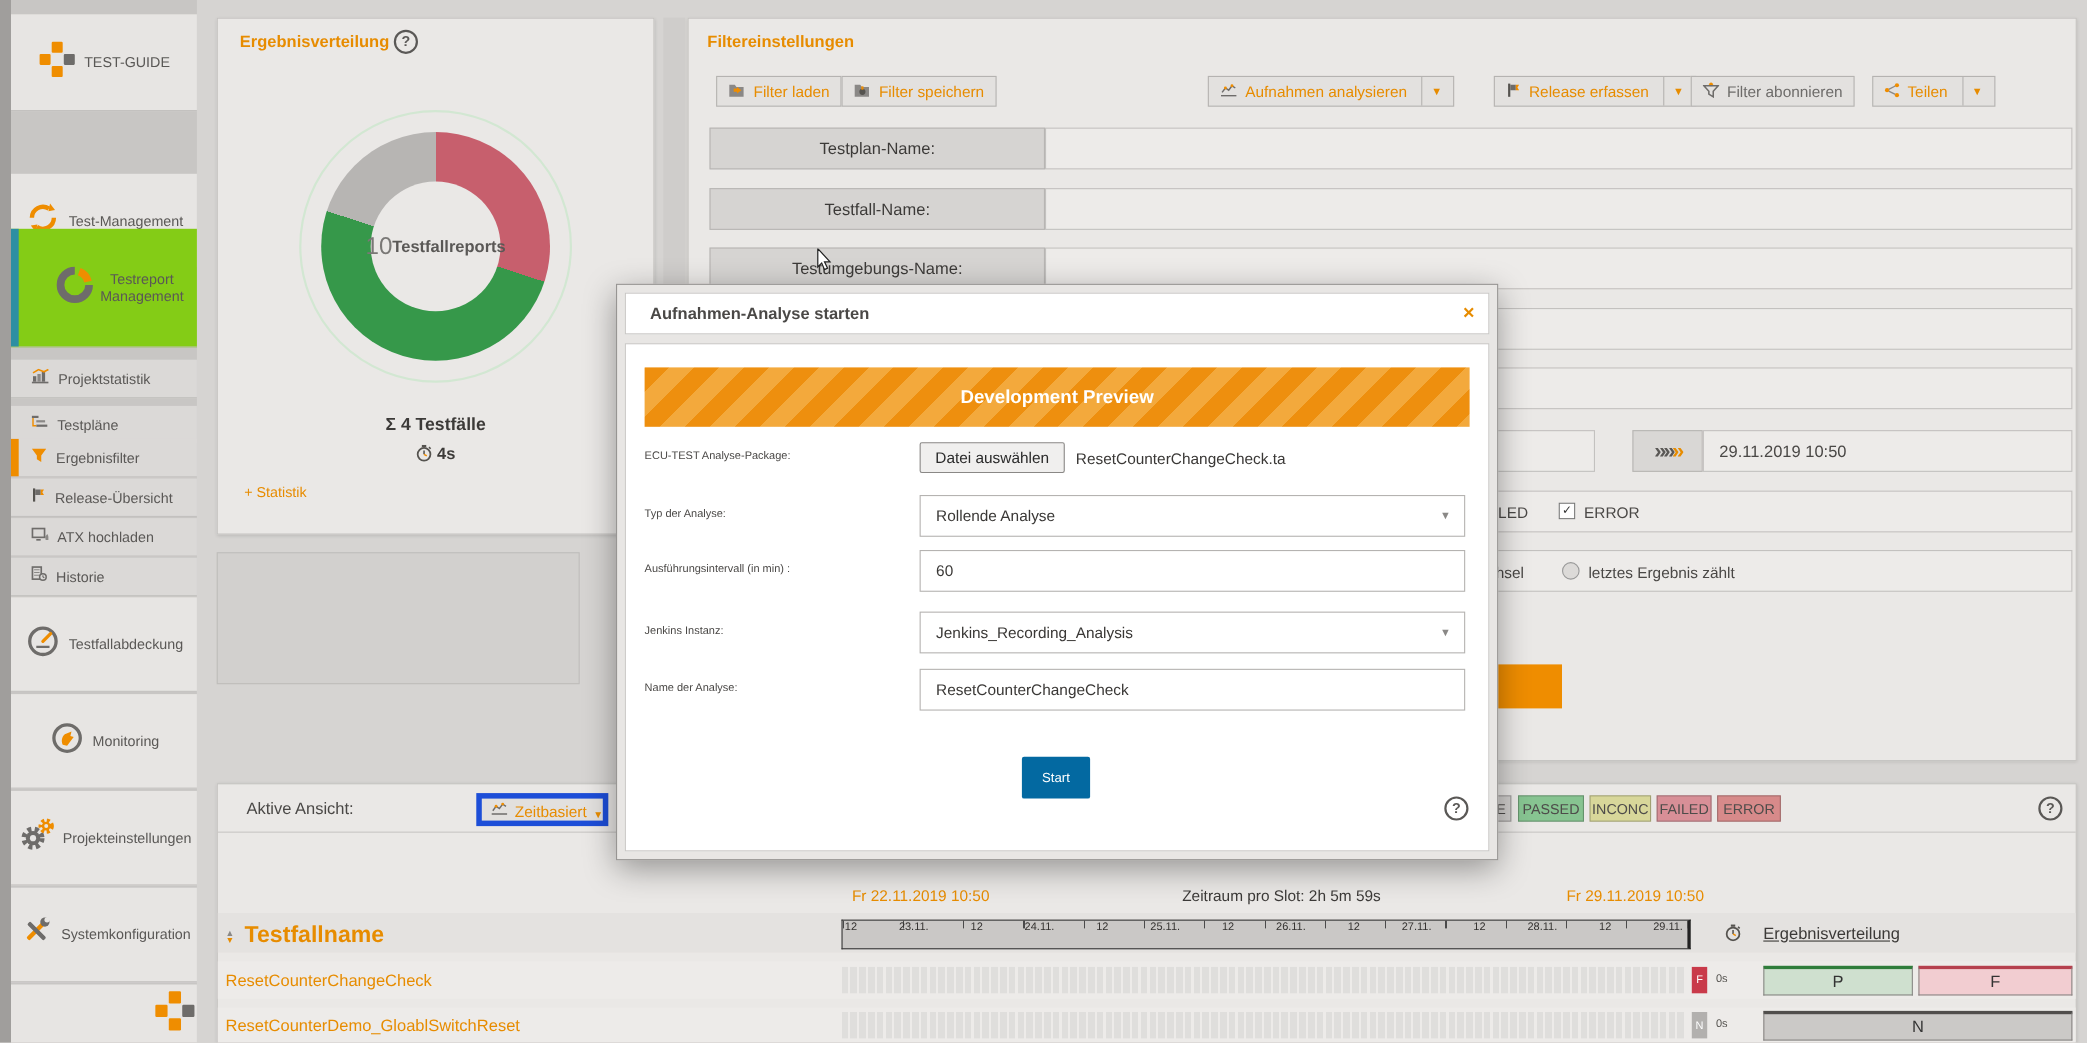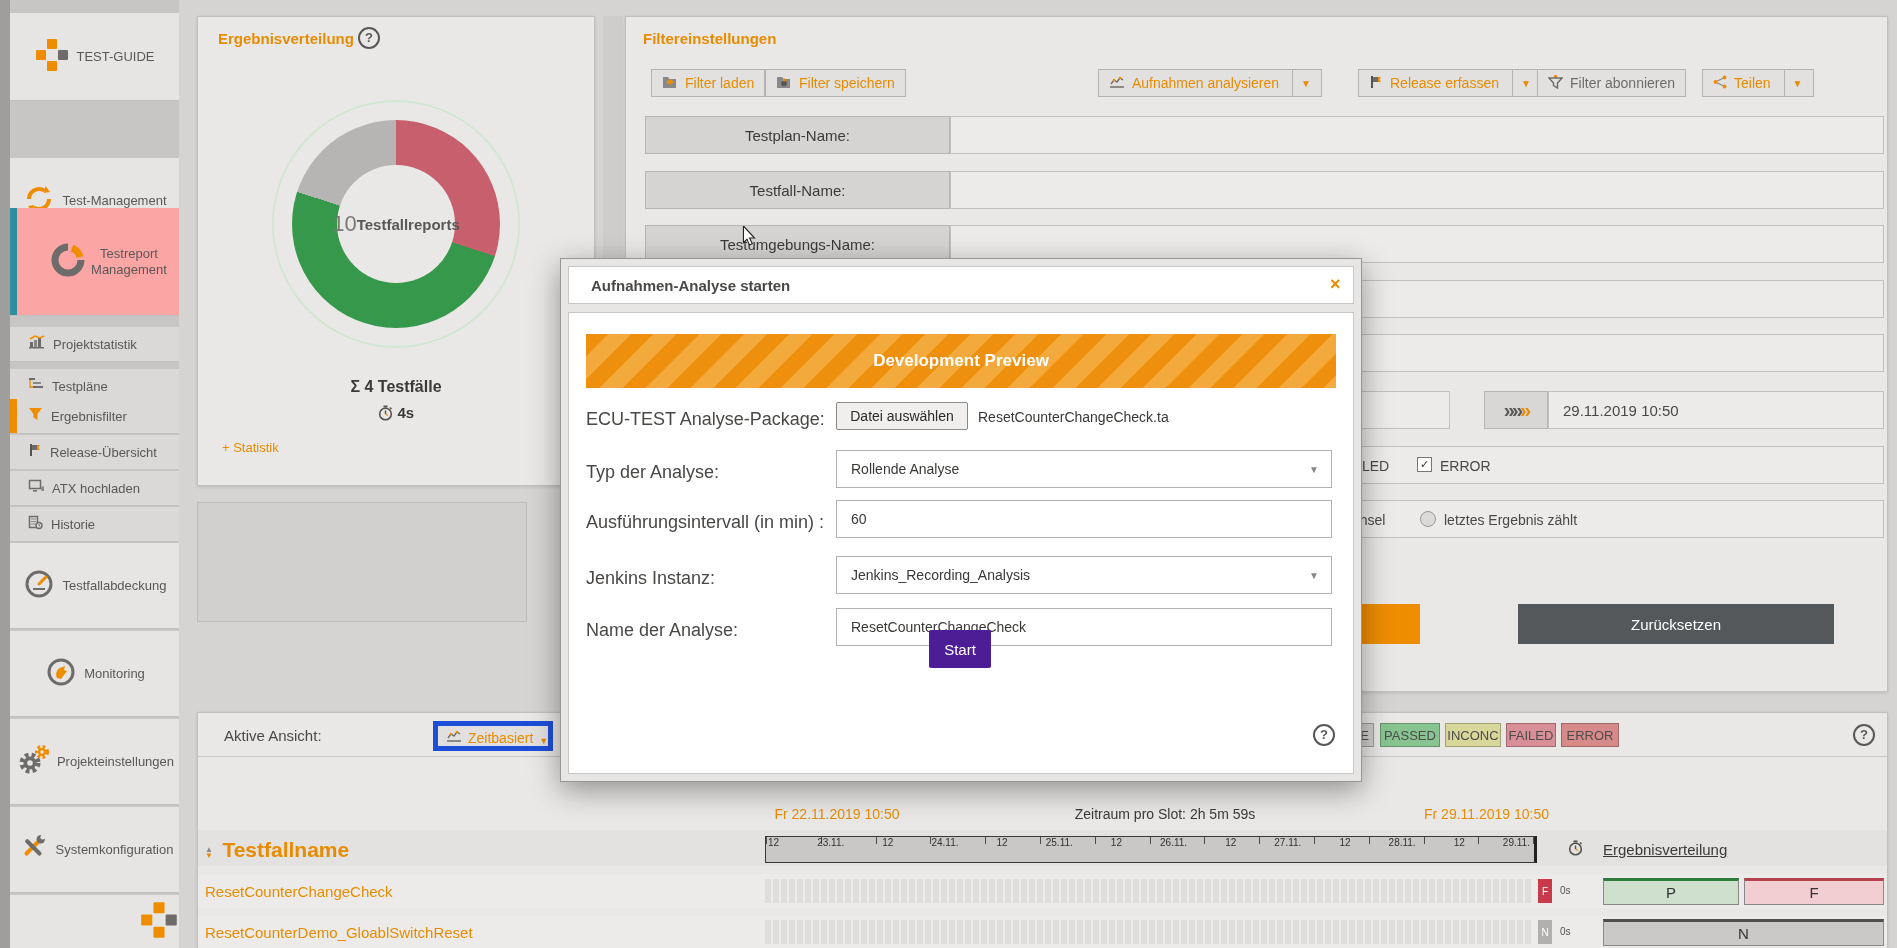--- a/index.html
+++ b/index.html
@@ -41,25 +41,25 @@
   .bar.passed{background:#cfe0cf;border-top:3px solid #2f7d3b;}
   .bar.failed{background:#f2cdd1;border-top:3px solid #b5404e;}
   .bar.none{background:#cbc9c7;border-top:3px solid #504e4c;}
   .ruler{position:absolute;background-color:#cac8c6;border:1px solid #3a3a3a;border-right:3px solid #222;box-sizing:border-box;background-image:repeating-linear-gradient(90deg,#4a4a4a 0,#4a4a4a 1px,transparent 1px,transparent 54.8px);background-size:100% 7px;background-repeat:no-repeat;display:flex;justify-content:space-between;align-items:flex-start;padding:0 4px 2px 2px;}
   .ruler span{font-size:10px;color:#33312f;}
   
   .modal{position:absolute;left:560px;top:258px;width:802px;height:524px;background:#e8e6e4;border:1px solid #979593;box-shadow:0 8px 28px rgba(0,0,0,.38);box-sizing:border-box;}
   .modal-head{position:absolute;left:568px;top:266px;width:786px;height:38px;background:#ffffff;border:1px solid #c9c7c5;box-sizing:border-box;display:flex;align-items:center;}
   .modal-body{position:absolute;left:568px;top:312px;width:786px;height:462px;background:#ffffff;border:1px solid #c9c7c5;box-sizing:border-box;}
   .banner{position:absolute;left:586px;top:334px;width:750px;height:54px;background:repeating-linear-gradient(135deg,#ee8f0e 0,#ee8f0e 16px,#f3a93c 16px,#f3a93c 32px);display:flex;align-items:center;justify-content:center;color:#fff;font-size:17px;font-weight:bold;}
-  .m-label{position:absolute;font-size:18px;color:#4a4846;white-space:nowrap;}
+  .m-label{position:absolute;font-size:10px;color:#4a4846;white-space:nowrap;}
   .m-field{position:absolute;height:38px;width:496px;left:836px;background:#fff;border:1px solid #b5b3b1;box-sizing:border-box;display:flex;align-items:center;padding:0 14px;font-size:14px;color:#3a3836;}
   .m-field .caret{position:absolute;right:12px;font-size:10px;color:#8a8886;}
   .filebtn{position:absolute;left:836px;width:132px;height:28px;background:#f0efee;border:1px solid #8a8886;border-radius:2px;box-sizing:border-box;font-size:14px;color:#2a2a2a;display:flex;align-items:center;justify-content:center;cursor:pointer;}
-  .startbtn{position:absolute;left:929px;top:630px;width:62px;height:38px;background:#4c1d95;border:none;border-radius:2px;color:#fff;font-size:15px;display:flex;align-items:center;justify-content:center;cursor:pointer;}
+  .startbtn{position:absolute;left:929px;top:688px;width:62px;height:38px;background:#0369a1;border:none;border-radius:2px;color:#fff;font-size:12px;display:flex;align-items:center;justify-content:center;cursor:pointer;}
   .sort{display:inline-flex;flex-direction:column;line-height:6px;font-size:8px;margin-right:5px;vertical-align:middle;}
 </style>
 </head>
 <body>
 
 <div class="screen">
 
   <div class="abs side-strip"></div>
   <div class="abs side-bg"></div>
 
@@ -80,21 +80,21 @@
       <svg width="34" height="34" viewBox="0 0 34 34" fill="none">
           <path d="M27 17a10 10 0 0 1-15.5 8.3" stroke="#ef8d00" stroke-width="4"></path>
           <path d="M7 17a10 10 0 0 1 15.5-8.3" stroke="#ef8d00" stroke-width="4"></path>
           <path d="M6 24l6-1-1.5 7z" fill="#ef8d00"></path>
           <path d="M28 10l-6 1 1.5-7z" fill="#ef8d00"></path>
         </svg>
     </span>
     <span class="lbl">Test-Management</span>
   </div>
 
-  <div class="side-item" style="top:208px;height:108px;background:#fca5a5;padding-left:29px;">
+  <div class="side-item" style="top:208px;height:108px;background:#84cc16;padding-left:29px;">
     <span class="accent-bar" style="background:#2e8fa2;"></span>
     <span>
       <svg width="34" height="34" viewBox="0 0 34 34" fill="none">
           <path d="M17 4a13 13 0 1 0 13 13" stroke="#6e6c6a" stroke-width="7"></path>
           <path d="M21 5a13 13 0 0 1 8 9" stroke="#ef8d00" stroke-width="7"></path>
         </svg>
     </span>
     <span class="lbl" style="line-height:16px;"><span>Testreport</span><br><span>Management</span></span>
   </div>
 
@@ -302,21 +302,20 @@
   <span class="t" style="left:1358px;top:458px;font-size:14px;color:#4a4846;">ILED</span>
   <span class="cb" style="left:1417px;top:457px;">✓</span>
   <span class="t" style="left:1440px;top:458px;font-size:14px;color:#4a4846;">ERROR</span>
 
   <div class="frm-input" style="left:950px;top:500px;width:934px;"></div>
   <span class="t" style="left:1345px;top:512px;font-size:14px;color:#4a4846;">echsel</span>
   <span class="radio" style="left:1420px;top:511px;"></span>
   <span class="t" style="left:1444px;top:512px;font-size:14px;color:#4a4846;">letztes Ergebnis zählt</span>
 
   <div class="abs" style="left:1180px;top:604px;width:240px;height:40px;background:#ef8d00;cursor:pointer;"></div>
-  <div class="abs" style="left:1518px;top:604px;width:316px;height:40px;background:#55585a;color:#fff;display:flex;align-items:center;justify-content:center;font-size:15px;cursor:pointer;">Zurücksetzen</div>
 
   <div class="panel" style="left:197px;top:712px;width:1691px;height:236px;"></div>
   <div class="abs" style="left:198px;top:756px;width:1689px;height:1px;background:#c8c6c4;"></div>
 
   <span class="t" style="left:224px;top:727px;font-size:15px;color:#4a4846;">Aktive Ansicht:</span>
   <div class="abs" style="left:433px;top:721px;width:120px;height:30px;background:#e2e0de;border:5px solid #1d4ed8;box-sizing:border-box;display:flex;align-items:flex-end;gap:6px;padding:0 8px;cursor:pointer;">
     <span><svg width="16" height="13" viewBox="0 0 16 13">
           <line x1="1" y1="12" x2="15" y2="12" stroke="#6e6c6a" stroke-width="1.5"></line>
           <polyline points="2,9 5,5 8,7 11,3 14,5" stroke="#6e6c6a" stroke-width="1.3" fill="none"></polyline>
           <circle cx="5" cy="5" r="1.3" fill="#ef8d00"></circle>

